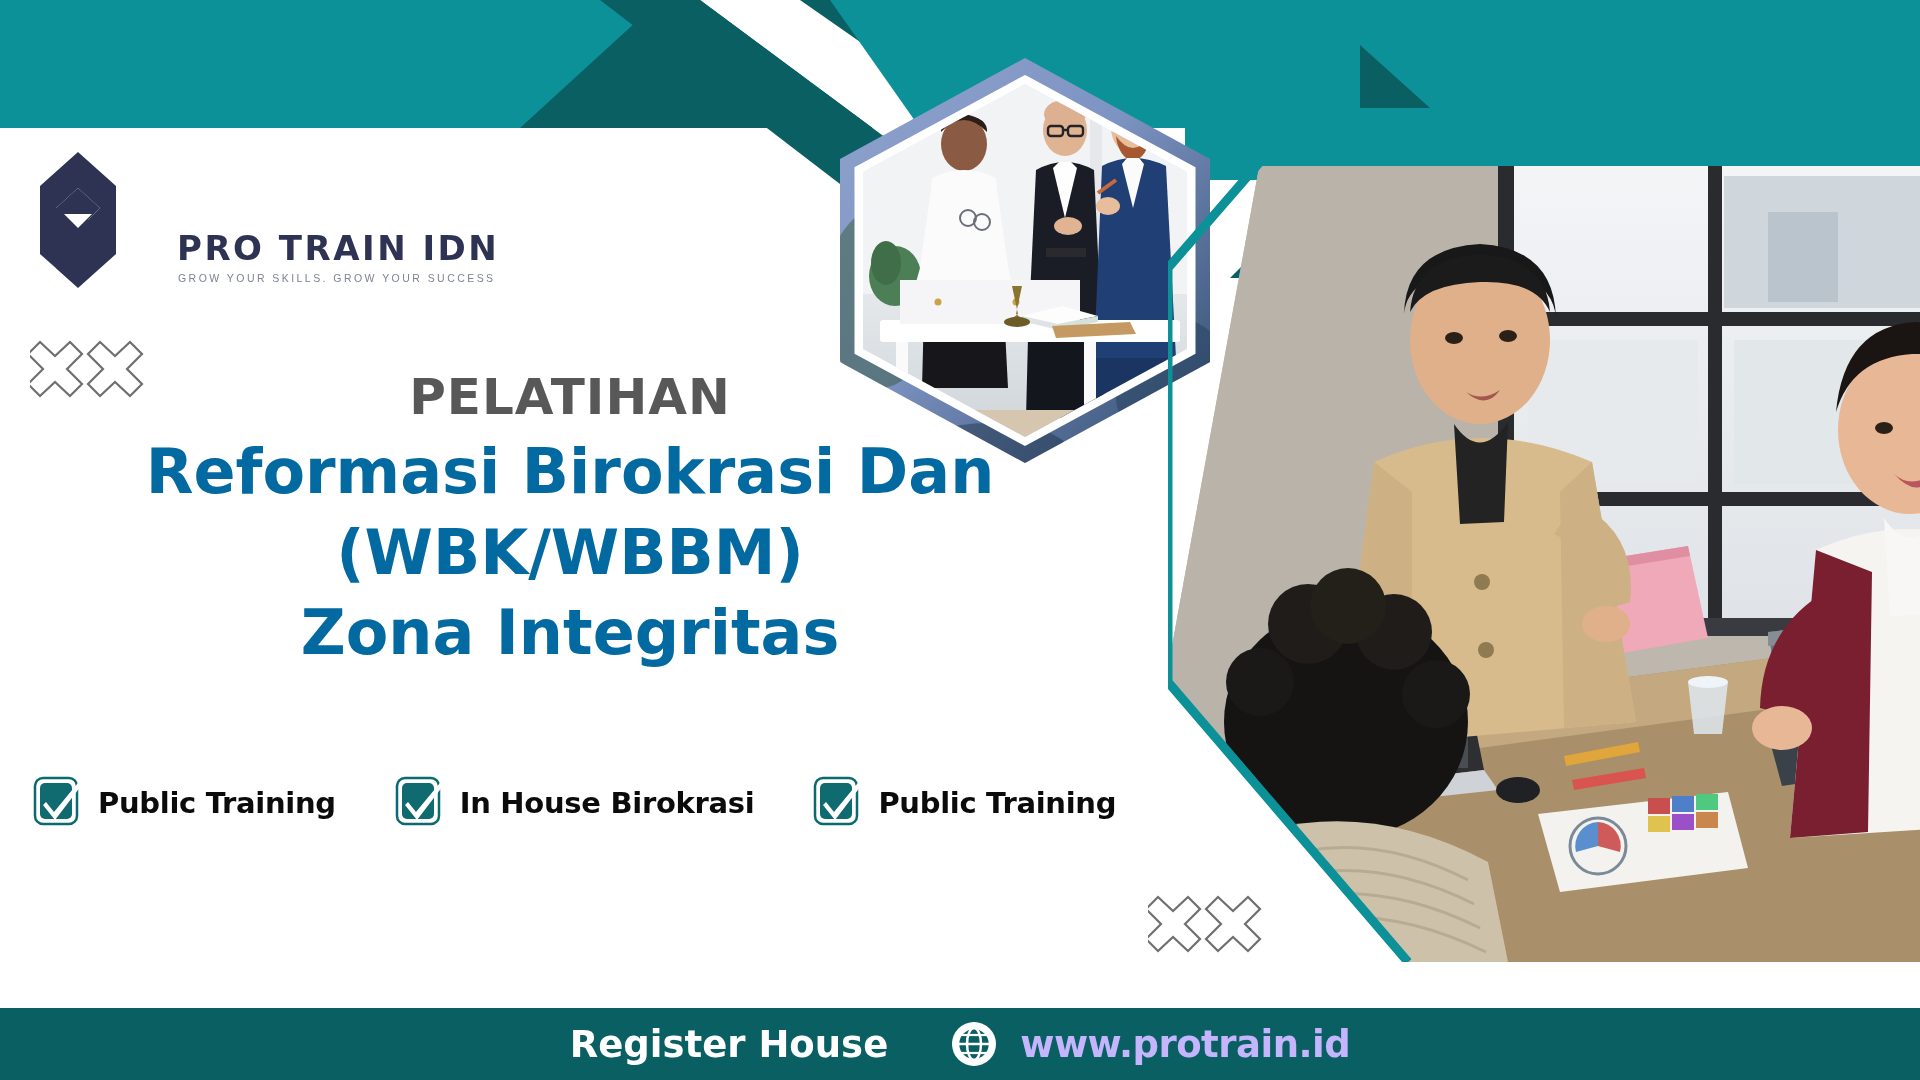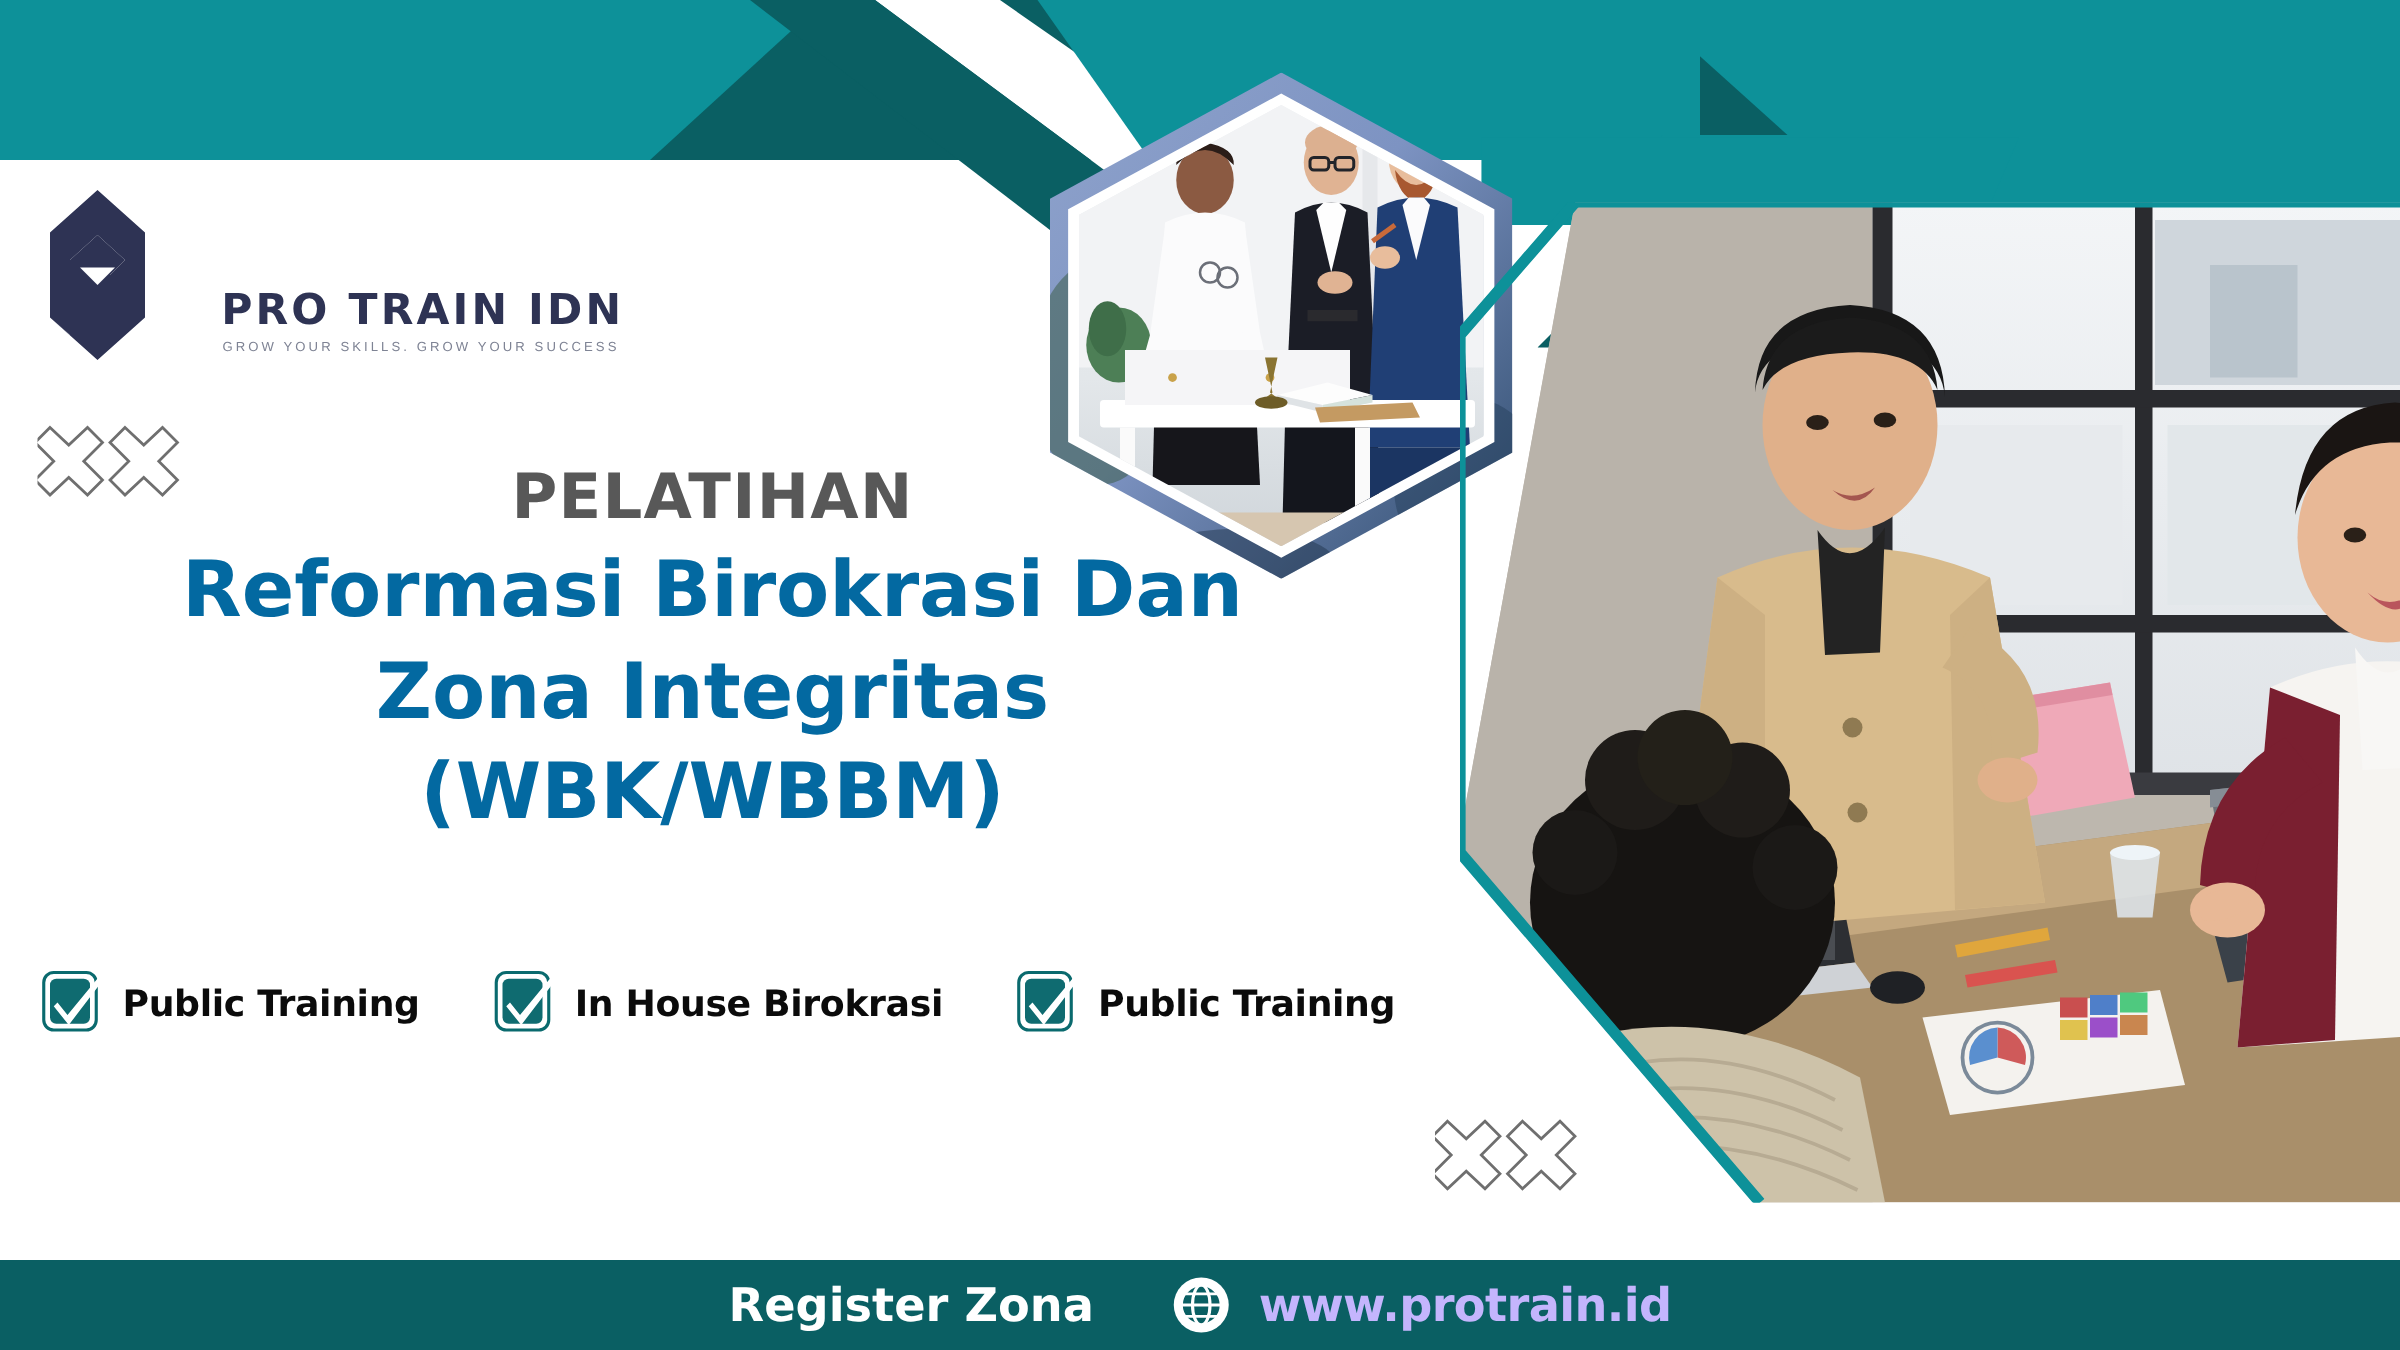--- a/index.html
+++ b/index.html
@@ -451,22 +451,22 @@
       <path d="M588,560 Q606,544 636,552 Q624,578 594,574 Z" fill="#e8b896"></path>
     </g>
 
     <path d="M92,0 L800,0 M92,0 L0,106 M0,106 L0,520 L240,800" fill="none" stroke="#0d9199" stroke-width="8"></path>
     <path d="M92,0 L0,106 L0,520 L240,800" fill="none" stroke="#0d9199" stroke-width="9"></path>
   </svg>
 
   <div class="headline">
     <div class="h-pelatihan">PELATIHAN</div>
     <div class="h-line">Reformasi Birokrasi Dan</div>
+    <div class="h-line">(WBK/WBBM)</div>
     <div class="h-line">Zona Integritas</div>
-    <div class="h-line">(WBK/WBBM)</div>
   </div>
 
   <div class="options-row">
 
     <div class="option">
       <svg class="chk" viewBox="0 0 54 58">
         <rect x="3" y="4" width="42" height="46" rx="8" fill="none" stroke="#0a6a6e" stroke-width="2.5"></rect>
         <rect x="8" y="9" width="32" height="36" rx="5" fill="#0f6b70"></rect>
         <path d="M14,28 L22,38 L50,4 L52,8 L23,46 L11,31 Z" fill="#ffffff"></path>
       </svg>
@@ -488,21 +488,21 @@
         <rect x="8" y="9" width="32" height="36" rx="5" fill="#0f6b70"></rect>
         <path d="M14,28 L22,38 L50,4 L52,8 L23,46 L11,31 Z" fill="#ffffff"></path>
       </svg>
       <span class="option-label">Public Training</span>
     </div>
 
   </div>
 
   <div class="footer">
     <div class="footer-inner">
-      <span class="register-text">Register Zona</span>
+      <span class="register-text">Register House</span>
       <svg class="globe-icon" viewBox="0 0 48 48">
         <circle cx="24" cy="24" r="22" fill="#ffffff"></circle>
         <circle cx="24" cy="24" r="16" fill="#0a5f63"></circle>
         <circle cx="24" cy="24" r="16" fill="none" stroke="#ffffff" stroke-width="2.5"></circle>
         <ellipse cx="24" cy="24" rx="7" ry="16" fill="none" stroke="#ffffff" stroke-width="2.5"></ellipse>
         <line x1="8" y1="24" x2="40" y2="24" stroke="#ffffff" stroke-width="2.5"></line>
         <line x1="11" y1="15" x2="37" y2="15" stroke="#ffffff" stroke-width="2.2"></line>
         <line x1="11" y1="33" x2="37" y2="33" stroke="#ffffff" stroke-width="2.2"></line>
       </svg>
       <span class="site-url">www.protrain.id</span>

